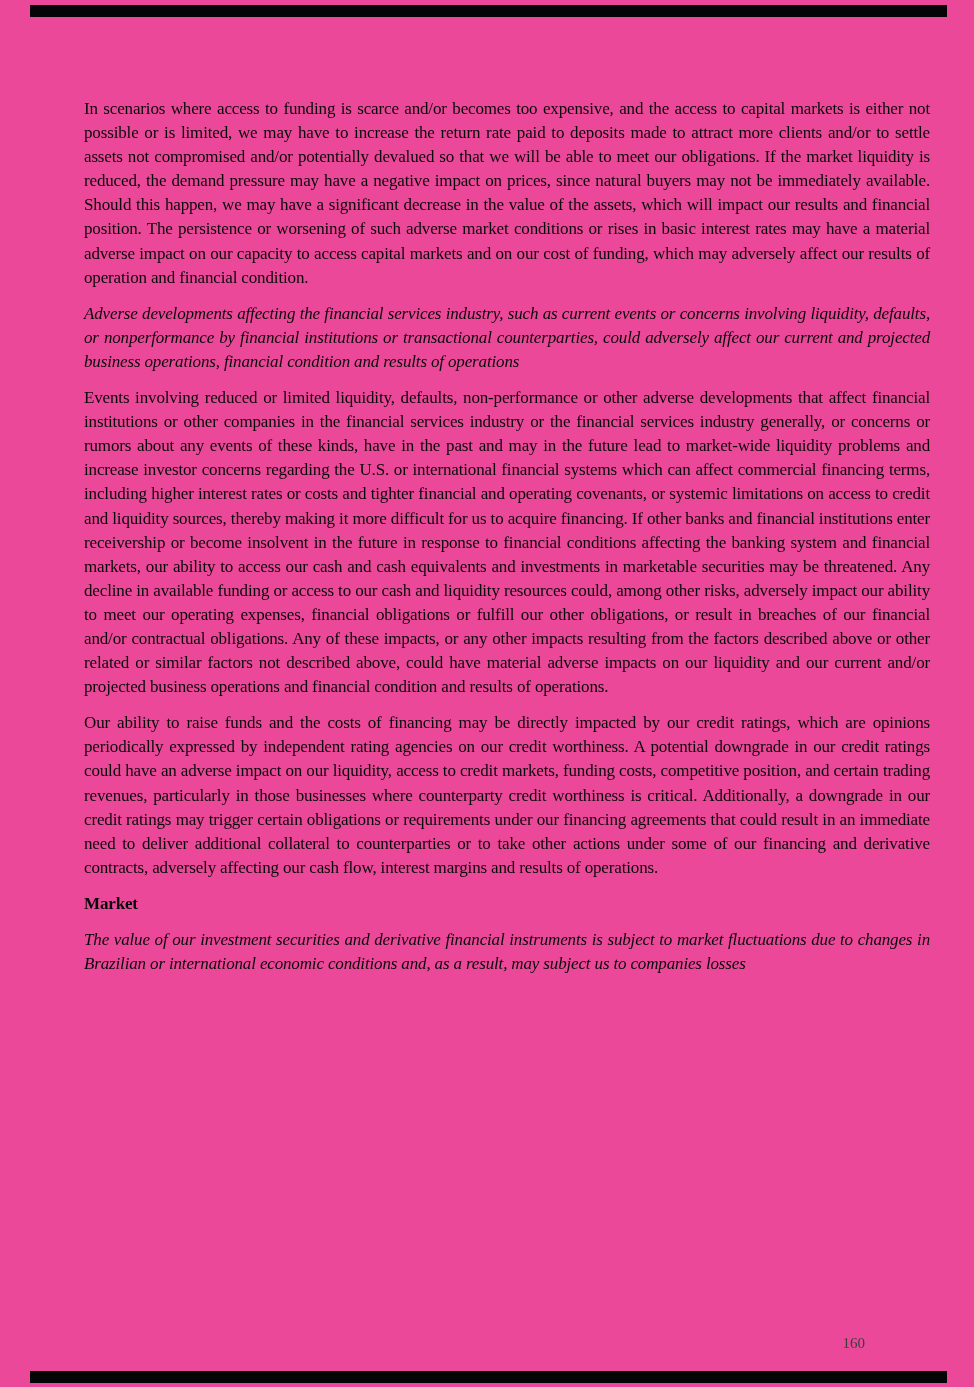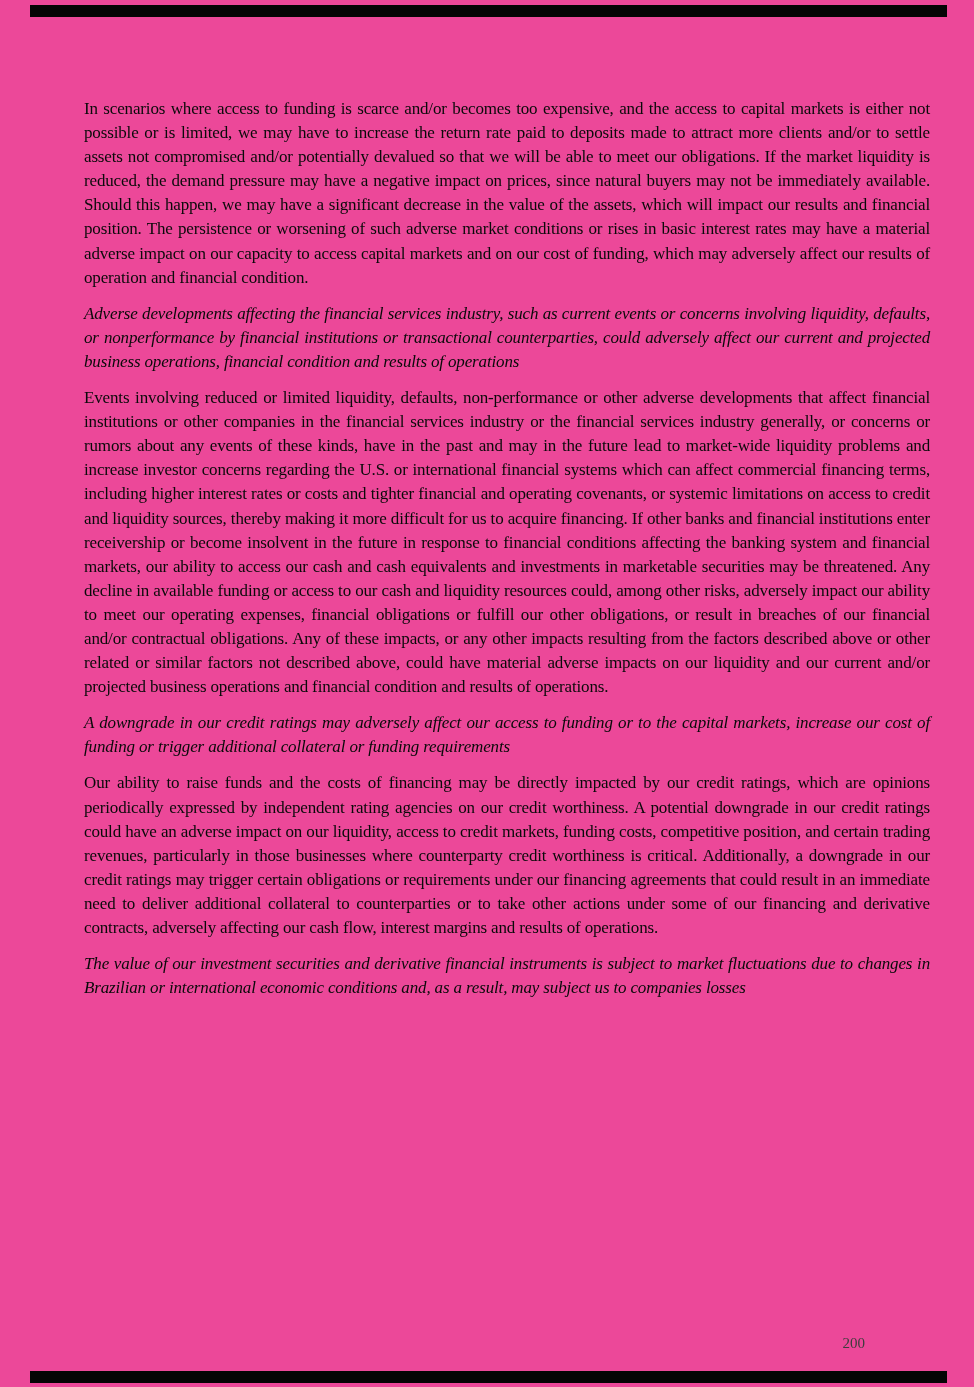--- a/index.html
+++ b/index.html
@@ -62,25 +62,25 @@
 
   <div class="redaction-bar top"></div>
 
   <div class="content">
     <p class="body">In scenarios where access to funding is scarce and/or becomes too expensive, and the access to capital markets is either not possible or is limited, we may have to increase the return rate paid to deposits made to attract more clients and/or to settle assets not compromised and/or potentially devalued so that we will be able to meet our obligations. If the market liquidity is reduced, the demand pressure may have a negative impact on prices, since natural buyers may not be immediately available. Should this happen, we may have a significant decrease in the value of the assets, which will impact our results and financial position. The persistence or worsening of such adverse market conditions or rises in basic interest rates may have a material adverse impact on our capacity to access capital markets and on our cost of funding, which may adversely affect our results of operation and financial condition.</p>
 
     <p class="italic-heading">Adverse developments affecting the financial services industry, such as current events or concerns involving liquidity, defaults, or nonperformance by financial institutions or transactional counterparties, could adversely affect our current and projected business operations, financial condition and results of operations</p>
 
     <p class="body">Events involving reduced or limited liquidity, defaults, non-performance or other adverse developments that affect financial institutions or other companies in the financial services industry or the financial services industry generally, or concerns or rumors about any events of these kinds, have in the past and may in the future lead to market-wide liquidity problems and increase investor concerns regarding the U.S. or international financial systems which can affect commercial financing terms, including higher interest rates or costs and tighter financial and operating covenants, or systemic limitations on access to credit and liquidity sources, thereby making it more difficult for us to acquire financing. If other banks and financial institutions enter receivership or become insolvent in the future in response to financial conditions affecting the banking system and financial markets, our ability to access our cash and cash equivalents and investments in marketable securities may be threatened. Any decline in available funding or access to our cash and liquidity resources could, among other risks, adversely impact our ability to meet our operating expenses, financial obligations or fulfill our other obligations, or result in breaches of our financial and/or contractual obligations. Any of these impacts, or any other impacts resulting from the factors described above or other related or similar factors not described above, could have material adverse impacts on our liquidity and our current and/or projected business operations and financial condition and results of operations.</p>
 
-    <p class="italic-heading">A downgrade in our credit ratings may adversely affect our access to funding or to the capital markets, increase our cost of funding or trigger additional collateral or funding requirements</p>
 
     <p class="body">Our ability to raise funds and the costs of financing may be directly impacted by our credit ratings, which are opinions periodically expressed by independent rating agencies on our credit worthiness. A potential downgrade in our credit ratings could have an adverse impact on our liquidity, access to credit markets, funding costs, competitive position, and certain trading revenues, particularly in those businesses where counterparty credit worthiness is critical. Additionally, a downgrade in our credit ratings may trigger certain obligations or requirements under our financing agreements that could result in an immediate need to deliver additional collateral to counterparties or to take other actions under some of our financing and derivative contracts, adversely affecting our cash flow, interest margins and results of operations.</p>
 
+    <p class="bold-heading">Market</p>
 
     <p class="italic-heading">The value of our investment securities and derivative financial instruments is subject to market fluctuations due to changes in Brazilian or international economic conditions and, as a result, may subject us to companies losses</p>
   </div>
 
-  <div class="page-number">200</div>
+  <div class="page-number">160</div>
 
   <div class="redaction-bar bottom"></div>
 
 </div>
 
 </body></html>

